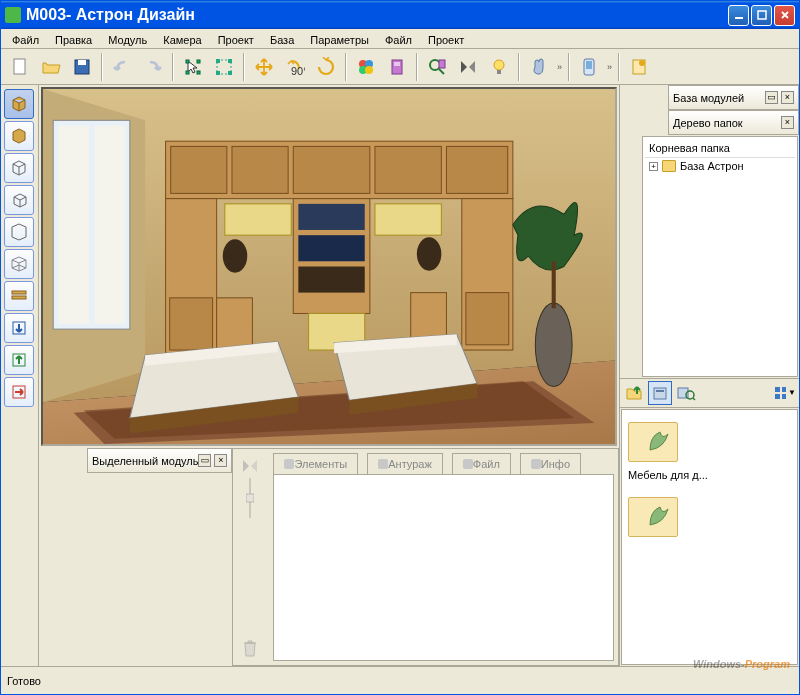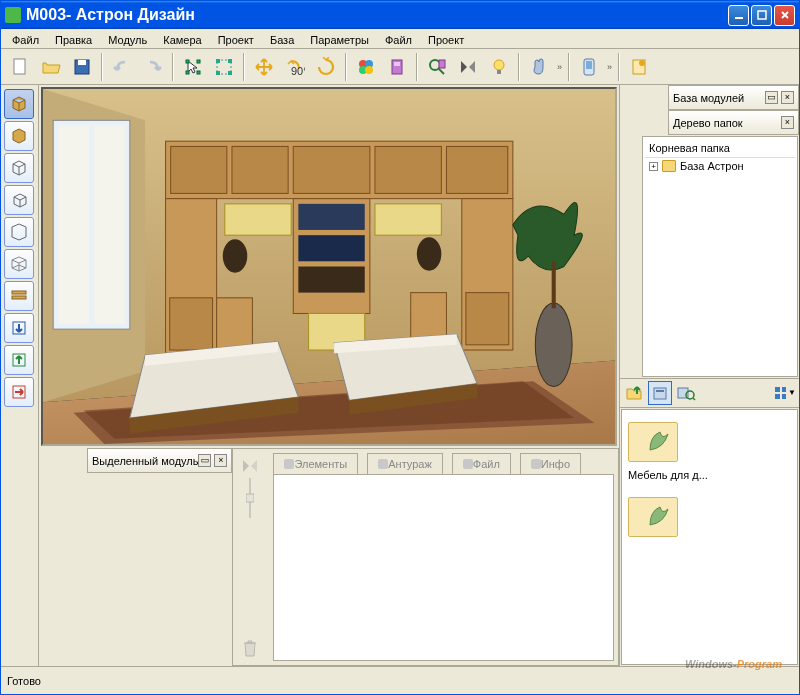--- a/index.html
+++ b/index.html
@@ -47,21 +47,21 @@
 .right-toolbar { height: 30px; display: flex; align-items: center; padding: 2px; gap: 2px; border-top: 1px solid #aca899; border-bottom: 1px solid #aca899; }
 .rtbtn { width: 24px; height: 24px; border: 1px solid transparent; display: flex; align-items: center; justify-content: center; }
 .rtbtn.sel { border-color: #316ac5; background: #d6e5f5; }
 .thumbs { flex: 1; background: #fff; border: 1px solid #aca899; margin: 1px; padding: 6px; overflow-y: auto; }
 .thumb { display: flex; flex-direction: column; width: 80px; margin-bottom: 10px; }
 .thumbicon { width: 55px; height: 50px; position: relative; }
 .thumbicon .fold { position: absolute; width: 50px; height: 40px; background: #f9e9b6; border: 1px solid #d6b45c; border-radius: 2px; top: 6px; }
 .thumbicon .leaf { position: absolute; width: 28px; height: 28px; left: 18px; top: 14px; }
 .thumblabel { font-size: 11px; padding-top: 3px; }
 .statusbar { height: 28px; background: #ece9d8; border-top: 1px solid #aca899; display: flex; align-items: center; padding: 0 6px; }
-.watermark { position: absolute; right: 18px; bottom: 22px; font-size: 17px; font-weight: bold; color: rgba(0,0,0,0.35); font-style: italic; z-index: 100; margin-top: 8px; }
+.watermark { position: absolute; right: 10px; bottom: 22px; font-size: 17px; font-weight: bold; color: rgba(0,0,0,0.35); font-style: italic; z-index: 100; margin-top: 8px; }
 .watermark .orange { color: rgba(230,120,0,0.7); }
 </style>
 </head>
 <body>
 
 <div class="window">
 
   <div class="titlebar">
     <div class="app-icon"></div>
     <div class="title">M003- Астрон Дизайн</div>

